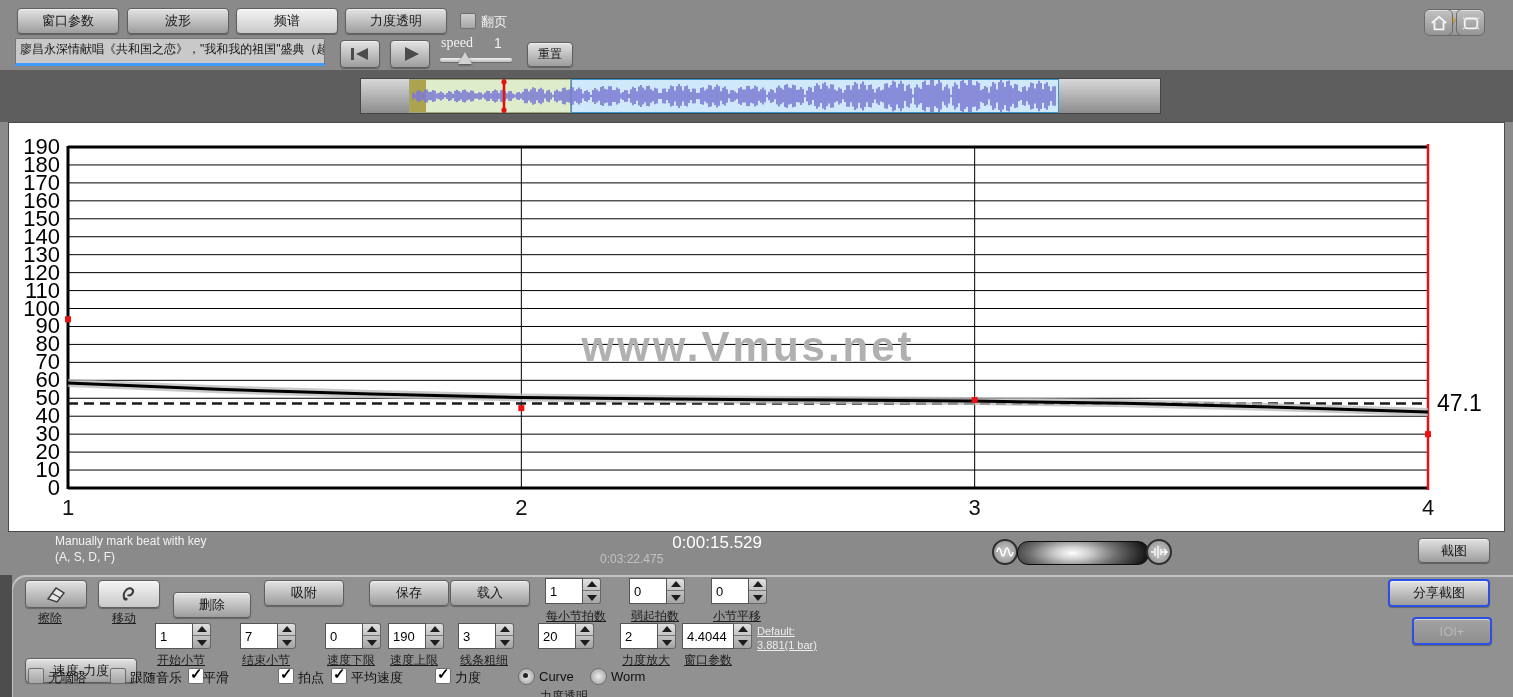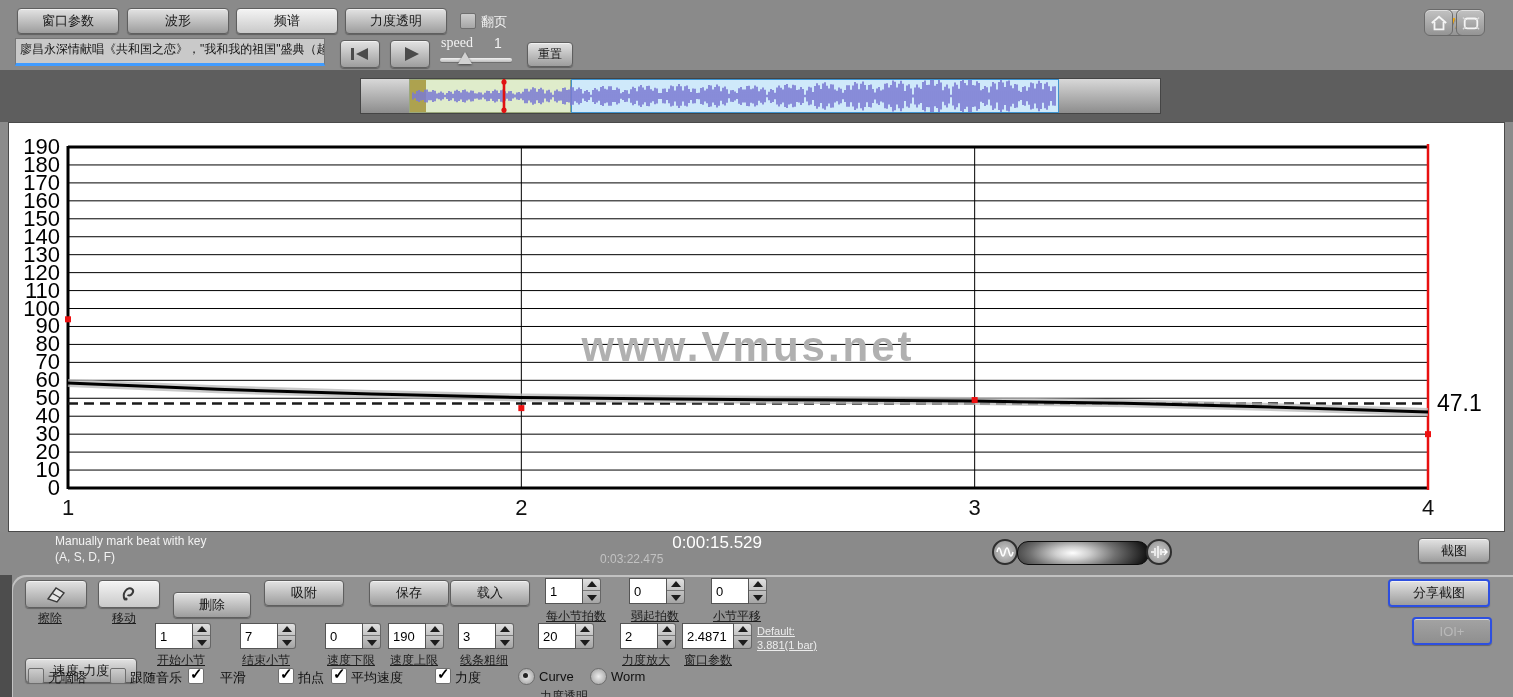--- a/index.html
+++ b/index.html
@@ -332,38 +332,38 @@
     <div class="val">2</div>
     <div class="arrows">
         <div class="tri-up"></div>
         <div class="sep"></div>
         <div class="tri-down"></div>
       </div>
   </div>
   <div class="lbl" style="left:622px;top:652px;">力度放大</div>
 
   <div class="spin" style="left:682px;top:623px;">
-    <div class="val w">2.4871</div>
+    <div class="val w">4.4044</div>
     <div class="arrows">
         <div class="tri-up"></div>
         <div class="sep"></div>
         <div class="tri-down"></div>
       </div>
   </div>
   <div class="lbl" style="left:684px;top:652px;">窗口参数</div>
 
   <div class="lbl light" style="left:757px;top:625px;">Default:</div>
   <div class="lbl light" style="left:757px;top:639px;">3.881(1 bar)</div>
 
   <div class="cb" style="left:28px;top:668px;"></div>
   <div class="cb-label" style="left:48px;top:669px;">无嘀嗒</div>
   <div class="cb" style="left:110px;top:668px;"></div>
   <div class="cb-label" style="left:130px;top:669px;">跟随音乐</div>
   <div class="cb on" style="left:188px;top:668px;"></div>
-  <div class="cb-label" style="left:220px;top:669px;">平滑</div>
+  <div class="cb-label" style="left:203px;top:669px;">平滑</div>
   <div class="cb on" style="left:278px;top:668px;"></div>
   <div class="cb-label" style="left:298px;top:669px;">拍点</div>
   <div class="cb on" style="left:331px;top:668px;"></div>
   <div class="cb-label" style="left:351px;top:669px;">平均速度</div>
   <div class="cb on" style="left:435px;top:668px;"></div>
   <div class="cb-label" style="left:455px;top:669px;">力度</div>
 
   <div class="radio on" style="left:518px;top:668px;"></div>
   <div class="cb-label" style="left:539px;top:669px;">Curve</div>
   <div class="radio" style="left:590px;top:668px;"></div>

